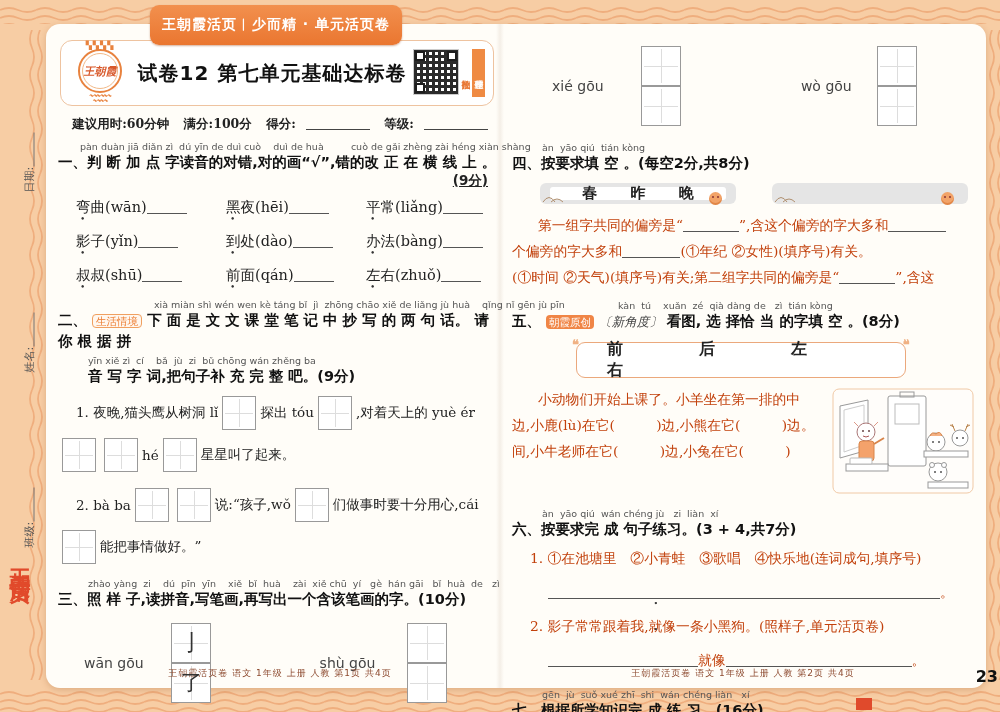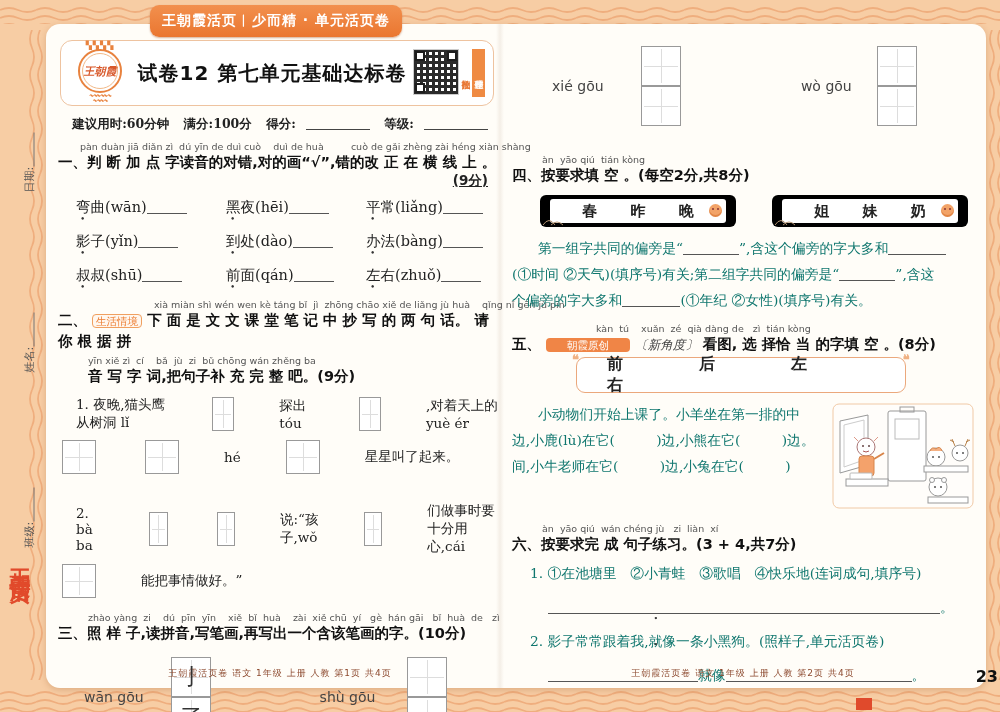--- a/index.html
+++ b/index.html
@@ -12,21 +12,21 @@
   .wave-v { position:absolute; top:30px; width:22px; height:650px; }
 
   
   .sheet { position:absolute; left:46px; top:24px; width:940px; height:664px;
            background:#fffdf8; border-radius:14px; box-shadow:0 2px 6px rgba(150,80,30,.25); }
   .seam { position:absolute; left:450px; top:0; width:8px; height:100%;
           background:linear-gradient(90deg, transparent, rgba(120,70,30,.08), transparent); }
   .bookmark { position:absolute; left:856px; top:698px; width:16px; height:12px; background:#e04a2c; z-index:5; }
 
   
-  .topbanner { position:absolute; left:150px; top:5px; width:252px; height:32px; z-index:6;
+  .topbanner { position:absolute; left:150px; top:5px; width:252px; height:40px; z-index:6;
     background:linear-gradient(180deg,#f2904e,#ea7630); border-radius:9px;
     display:flex; align-items:center; justify-content:center;
     color:#fff; font-weight:bold; font-size:14px; letter-spacing:1px;
     box-shadow:0 1px 2px rgba(150,60,10,.4); }
 
   
   .side-label { position:absolute; left:-6px; width:70px; color:#555; font-size:11px;
     transform:rotate(-90deg); transform-origin:center; display:flex; align-items:center; }
   .side-label .blank { width:34px; }
   .side-brand { position:absolute; left:6px; top:552px; writing-mode:vertical-rl; text-orientation:upright;
@@ -85,60 +85,60 @@
 
   
   .tian { display:inline-block; width:34px; height:34px; border:1px solid #999; background:#fff;
     position:relative; vertical-align:middle; }
   .tian::before { content:""; position:absolute; left:50%; top:2px; bottom:2px; border-left:1px solid #ddd; }
   .tian::after  { content:""; position:absolute; top:50%; left:2px; right:2px; border-top:1px solid #ddd; }
   .tian .g { position:absolute; inset:0; display:flex; align-items:center; justify-content:center;
     font-size:22px; font-family:"DejaVu Serif", serif; color:#333; z-index:2; }
   .tian.joined { margin-left:-1px; }
   .sentence { font-family:"DejaVu Serif", serif; font-size:13.5px; display:flex; align-items:center;
-    flex-wrap:nowrap;gap:41px; }
+    flex-wrap:nowrap; }
   .sentence .tian { margin:0 4px; }
 
   
   .strokerow { display:flex; align-items:center; margin-top:14px; }
   .strokerow .lbl { font-size:14px; color:#444; width:92px; }
   .strokerow .boxes .tian { width:40px; height:40px; margin-right:10px; }
   .strokerow .gap { width:56px; }
 
   
   .cardrow { display:flex; gap:36px; margin:10px 0 0 28px; }
-  .card { position:relative; width:196px; height:32px; background:#000000; border-radius:6px; }
+  .card { position:relative; width:196px; height:21px; background:#e5e5e5; border-radius:6px; }
   .card .inner { position:absolute; left:10px; right:10px; top:4px; bottom:4px; background:#fff; border-radius:3px;
     display:flex; align-items:center; justify-content:center; font-size:15px; font-weight:bold;
     font-family:"DejaVu Serif", serif; letter-spacing:14px; padding-left:14px; }
   .card .mtn { position:absolute; left:2px; bottom:1px; width:30px; height:12px; }
   .card .face { position:absolute; right:14px; top:9px; width:13px; height:13px; border-radius:50%;
     background:#f2a368; box-shadow:inset 0 -2px 0 rgba(200,90,20,.4); }
   .card .face::before { content:""; position:absolute; left:3px; top:4px; width:2px; height:2px; background:#7a3; 
     background:#833; border-radius:50%; box-shadow:5px 0 0 #833; }
 
   
-  .wordbox { margin:2px 0 0 64px; width:330px; height:36px; border:1.5px solid #eba87c; border-radius:9px;
+  .wordbox { margin:10px 0 0 64px; width:330px; height:36px; border:1.5px solid #eba87c; border-radius:9px;
     position:relative; display:flex; align-items:center; justify-content:center;
     font-family:"DejaVu Serif", serif; font-size:16px; font-weight:bold; letter-spacing:30px; padding-left:30px; background:#fff; }
   .wordbox::before,.wordbox::after { content:"❝"; position:absolute; color:#f0b183; font-size:13px; top:-6px; }
   .wordbox::before { left:-5px; } .wordbox::after { right:-5px; transform:scaleX(-1); }
 
-  .para { font-family:"DejaVu Serif", serif; font-size:13.8px; line-height:26px; color:#0f766e; }
+  .para { font-family:"DejaVu Serif", serif; font-size:13.8px; line-height:26px; color:#c2410c; }
   .illus { float:right; width:142px; height:106px; margin:2px 0 4px 6px; border-radius:4px; }
 
   .dotted2 { position:relative; }
   .dotted2::before { content:"• •"; position:absolute; left:5px; bottom:-9px; font-size:8px; letter-spacing:6px; color:#333; }
 
   
   .footer { position:absolute; bottom:8px; width:100%; text-align:center; font-size:9px; color:#8d4a2f; letter-spacing:1px; }
   .pagenum { position:absolute; right:-24px; bottom:2px; font-size:16px; font-weight:bold; color:#111; }
 
   .mt4{margin-top:4px}.mt6{margin-top:6px}.mt8{margin-top:8px}.mt10{margin-top:10px}
-  .mt12{margin-top:28px}.mt14{margin-top:14px}
+  .mt12{margin-top:16px}.mt14{margin-top:14px}
   .indent{margin-left:18px}
 </style>
 </head>
 <body>
 
 <div class="canvas">
 
   <svg width="0" height="0" style="position:absolute">
     <defs>
       <pattern id="wvh" width="36" height="8" patternUnits="userSpaceOnUse">
@@ -305,39 +305,38 @@
         <div class="qline"><span>四、</span><span>按要求填 空 。(每空2分,共8分)</span></div>
         <div class="cardrow">
           <div class="card">
             <div class="inner">春  昨  晚</div>
             <svg class="mtn" viewBox="0 0 30 12">
                 <path d="M1 11 Q7 2 13 11 M9 11 Q15 5 21 11" fill="none" stroke="#b09070" stroke-width="1"></path>
               </svg>
             <div class="face"></div>
           </div>
           <div class="card">
-            <div class="inner">姐  妹  奶</div>
             <svg class="mtn" viewBox="0 0 30 12">
                 <path d="M1 11 Q7 2 13 11 M9 11 Q15 5 21 11" fill="none" stroke="#b09070" stroke-width="1"></path>
               </svg>
             <div class="face"></div>
           </div>
         </div>
         <div class="para mt8">
           <div><span style="display:inline-block;width:26px"></span><span>第一组字共同的偏旁是“</span><span class="blank" style="width:56px"></span><span>”,含这个偏旁的字大多和</span><span class="blank" style="width:58px"></span></div>
+          <div><span>个偏旁的字大多和</span><span class="blank" style="width:58px"></span><span>(①年纪  ②女性)(填序号)有关。</span></div>
           <div><span>(①时间  ②天气)(填序号)有关;第二组字共同的偏旁是“</span><span class="blank" style="width:56px"></span><span>”,含这</span></div>
-          <div><span>个偏旁的字大多和</span><span class="blank" style="width:58px"></span><span>(①年纪  ②女性)(填序号)有关。</span></div>
         </div>
       </div>
 
       <div class="mt10">
-        <div class="pinyin" style="margin-left:84px">kàn  tú    xuǎn  zé  qià dàng de   zì  tián kòng</div>
+        <div class="pinyin" style="margin-left:106px">kàn  tú    xuǎn  zé  qià dàng de   zì  tián kòng</div>
         <div class="qline">
           <span>五、</span>
-          <span style="color:#fff;background:#f08546;border-radius:4px;font-size:10.5px;padding:1px 21px;font-weight:normal">朝霞原创</span>
+          <span style="color:#fff;background:#f08546;border-radius:4px;font-size:10.5px;padding:1px 3px;font-weight:normal">朝霞原创</span>
           <span style="color:#404040;font-size:12.5px;font-weight:normal;font-style:italic">〔新角度〕</span>
           <span>看图, 选 择恰 当 的字填 空 。(8分)</span>
         </div>
         <div class="wordbox">前　后　左　右</div>
         <div class="mt8" style="overflow:hidden">
           <svg class="illus" viewBox="0 0 142 106">
             <rect x="1" y="1" width="140" height="104" rx="6" fill="#fffdfa" stroke="#f0c9a6"></rect>
             <polygon points="8,18 36,12 36,62 8,70" fill="#fff" stroke="#999"></polygon>
             <polygon points="12,22 32,17 32,57 12,64" fill="none" stroke="#ccc"></polygon>
             <rect x="56" y="8" width="38" height="70" rx="2" fill="#fff" stroke="#999"></rect>

